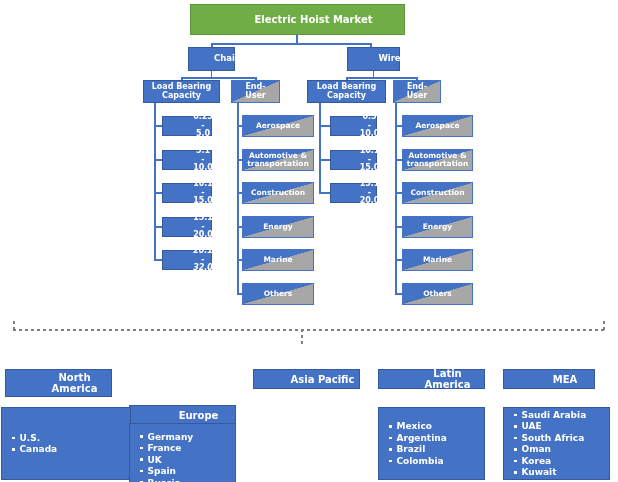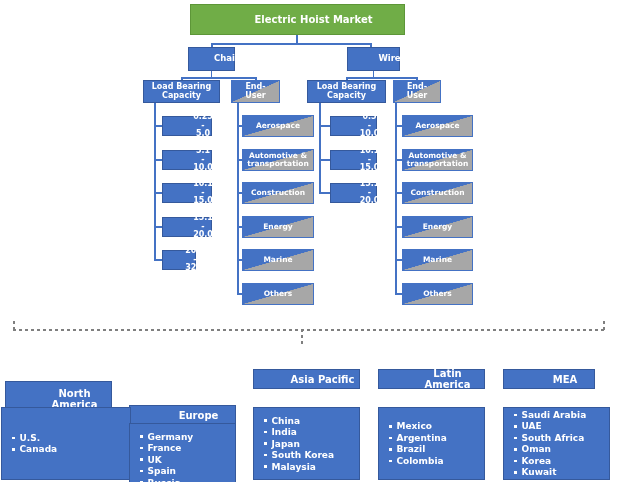--- a/index.html
+++ b/index.html
@@ -112,21 +112,21 @@
     </div>
   <div class="box blue leaf" style="left:162px;top:150px;width:50px;height:20px;">
       <span>5.1 - 10.0</span>
     </div>
   <div class="box blue leaf" style="left:162px;top:183px;width:50px;height:20px;">
       <span>10.1 - 15.0</span>
     </div>
   <div class="box blue leaf" style="left:162px;top:217px;width:50px;height:20px;">
       <span>15.1 - 20.0</span>
     </div>
-  <div class="box blue leaf" style="left:162px;top:250px;width:34px;height:20px;">
+  <div class="box blue leaf" style="left:162px;top:250px;width:50px;height:20px;font-style:italic;">
       <span>20.1 - 32.0</span>
     </div>
 
   <div class="box diag leaf-eu" style="left:242px;top:115px;width:72px;height:22px;">
       <span>Aerospace</span>
     </div>
   <div class="box diag leaf-eu" style="left:242px;top:149px;width:72px;height:22px;">
       <span>Automotive &amp; transportation</span>
     </div>
   <div class="box diag leaf-eu" style="left:242px;top:182px;width:72px;height:22px;">
@@ -169,21 +169,21 @@
     </div>
   <div class="box diag leaf-eu" style="left:402px;top:283px;width:71px;height:22px;">
       <span>Others</span>
     </div>
 
   <div class="dash-v" style="left:13px;top:319px;height:11px;"></div>
   <div class="dash-h" style="left:13px;top:329px;width:592px;"></div>
   <div class="dash-v" style="left:603px;top:319px;height:11px;"></div>
   <div class="dash-v" style="left:301px;top:330px;height:14px;"></div>
 
-  <div class="box blue region-hdr" style="left:5px;top:369px;width:107px;height:36px;margin-top:12px;">
+  <div class="box blue region-hdr" style="left:5px;top:369px;width:107px;height:28px;">
       <span>North America</span>
     </div>
   <div class="box blue region-hdr" style="left:129px;top:369px;width:107px;height:20px;margin-top:36px;">
       <span>Europe</span>
     </div>
   <div class="box blue region-hdr" style="left:253px;top:369px;width:107px;height:20px;">
       <span>Asia Pacific</span>
     </div>
   <div class="box blue region-hdr" style="left:378px;top:369px;width:107px;height:20px;">
       <span>Latin America</span>
@@ -217,42 +217,20 @@
       </div>
     <div class="li">
         <span class="bullet"></span>
         <span>Spain</span>
       </div>
     <div class="li">
         <span class="bullet"></span>
         <span>Russia</span>
       </div>
   </div>
-  <div class="region-list" style="left:253px;top:407px;width:107px;height:73px;">
-    <div class="li">
-        <span class="bullet"></span>
-        <span>China</span>
-      </div>
-    <div class="li">
-        <span class="bullet"></span>
-        <span>India</span>
-      </div>
-    <div class="li">
-        <span class="bullet"></span>
-        <span>Japan</span>
-      </div>
-    <div class="li">
-        <span class="bullet"></span>
-        <span>South Korea</span>
-      </div>
-    <div class="li">
-        <span class="bullet"></span>
-        <span>Malaysia</span>
-      </div>
-  </div>
   <div class="region-list" style="left:378px;top:407px;width:107px;height:73px;">
     <div class="li">
         <span class="bullet"></span>
         <span>Mexico</span>
       </div>
     <div class="li">
         <span class="bullet"></span>
         <span>Argentina</span>
       </div>
     <div class="li">

